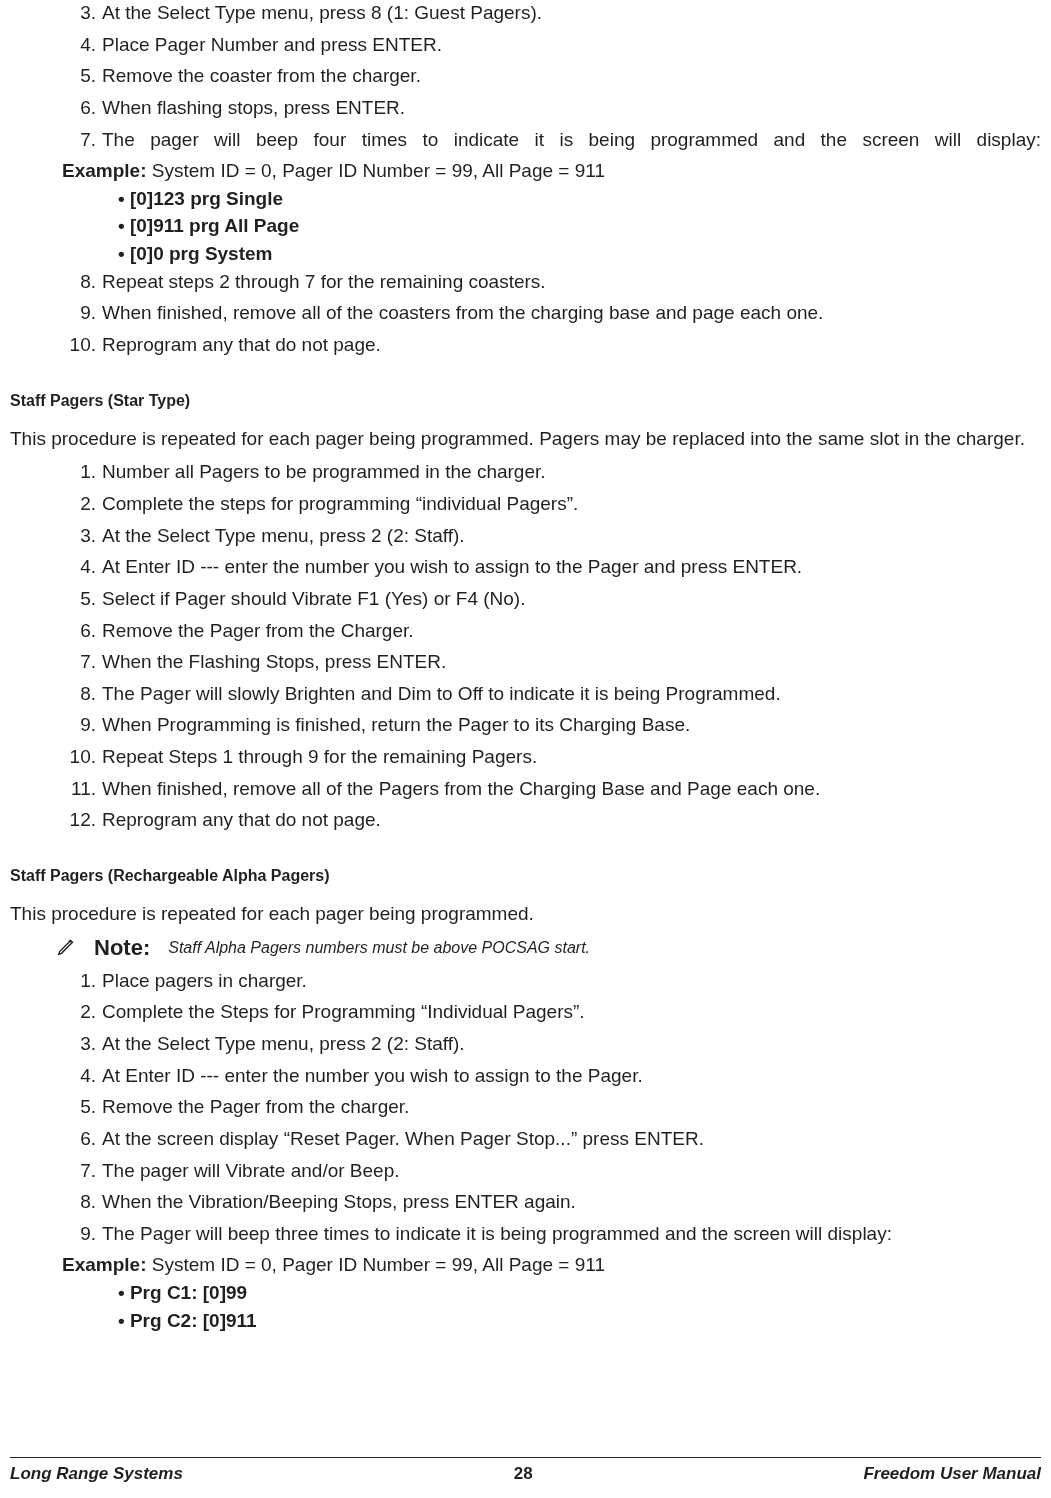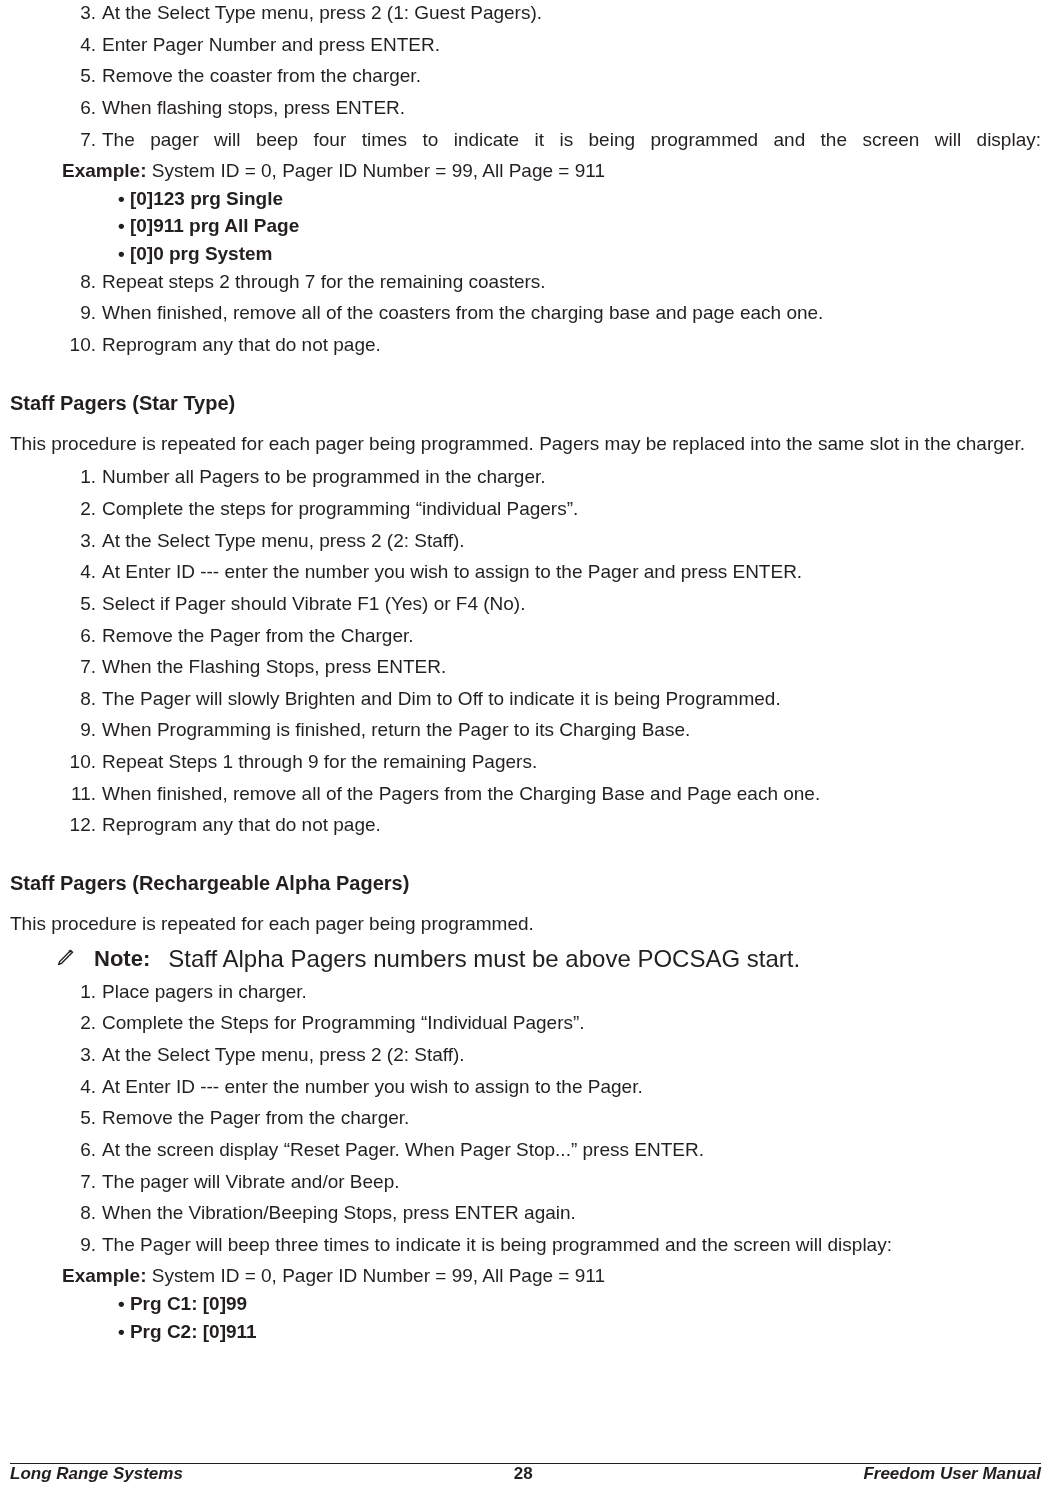--- a/index.html
+++ b/index.html
@@ -45,21 +45,21 @@
   }
   .example-label {
     font-family: "Arial Narrow", Arial, sans-serif;
     font-weight: bold;
     font-stretch: condensed;
   }
   h3.section {
     font-family: "Arial Narrow", Arial, sans-serif;
     font-stretch: condensed;
     font-weight: bold;
-    font-size: 20px;
+    font-size: 16px;
     margin: 34px 0 6px 0;
   }
   p.intro {
     margin: 16px 0 8px 0;
     line-height: 1.35;
   }
   .note-row {
     display: flex;
     align-items: center;
     margin: 6px 0 6px 46px;
@@ -72,29 +72,31 @@
   .note-label {
     font-family: "Arial Narrow", Arial, sans-serif;
     font-stretch: condensed;
     font-weight: bold;
     font-size: 22px;
     margin-right: 6px;
   }
   .note-text {
     font-family: "Arial Narrow", Arial, sans-serif;
     font-stretch: condensed;
-    font-size: 24px;
+    font-style: italic;
+    font-size: 16px;
     text-align: center;
   }
   .footer {
     position: absolute;
     bottom: 14px;
     left: 10px;
     right: 10px;
     border-top: 1px solid #231f20;
+    padding-top: 6px;
     display: flex;
     justify-content: space-between;
     font-family: "Arial Narrow", Arial, sans-serif;
     font-stretch: condensed;
     font-weight: bold;
     font-style: italic;
     font-size: 17px;
   }
   .footer .center {
     font-style: normal;
@@ -105,25 +107,25 @@
   }
 </style>
 </head>
 <body>
 
 <div class="page">
 
   <div class="ol">
     <div class="li">
       <div class="num">3.</div>
-      <div class="txt">At the Select Type menu, press 2 (1: Guest Pagers).</div>
+      <div class="txt">At the Select Type menu, press 8 (1: Guest Pagers).</div>
     </div>
     <div class="li">
       <div class="num">4.</div>
-      <div class="txt">Enter Pager Number and press ENTER.</div>
+      <div class="txt">Place Pager Number and press ENTER.</div>
     </div>
     <div class="li">
       <div class="num">5.</div>
       <div class="txt">Remove the coaster from the charger.</div>
     </div>
     <div class="li">
       <div class="num">6.</div>
       <div class="txt">When flashing stops, press ENTER.</div>
     </div>
 

